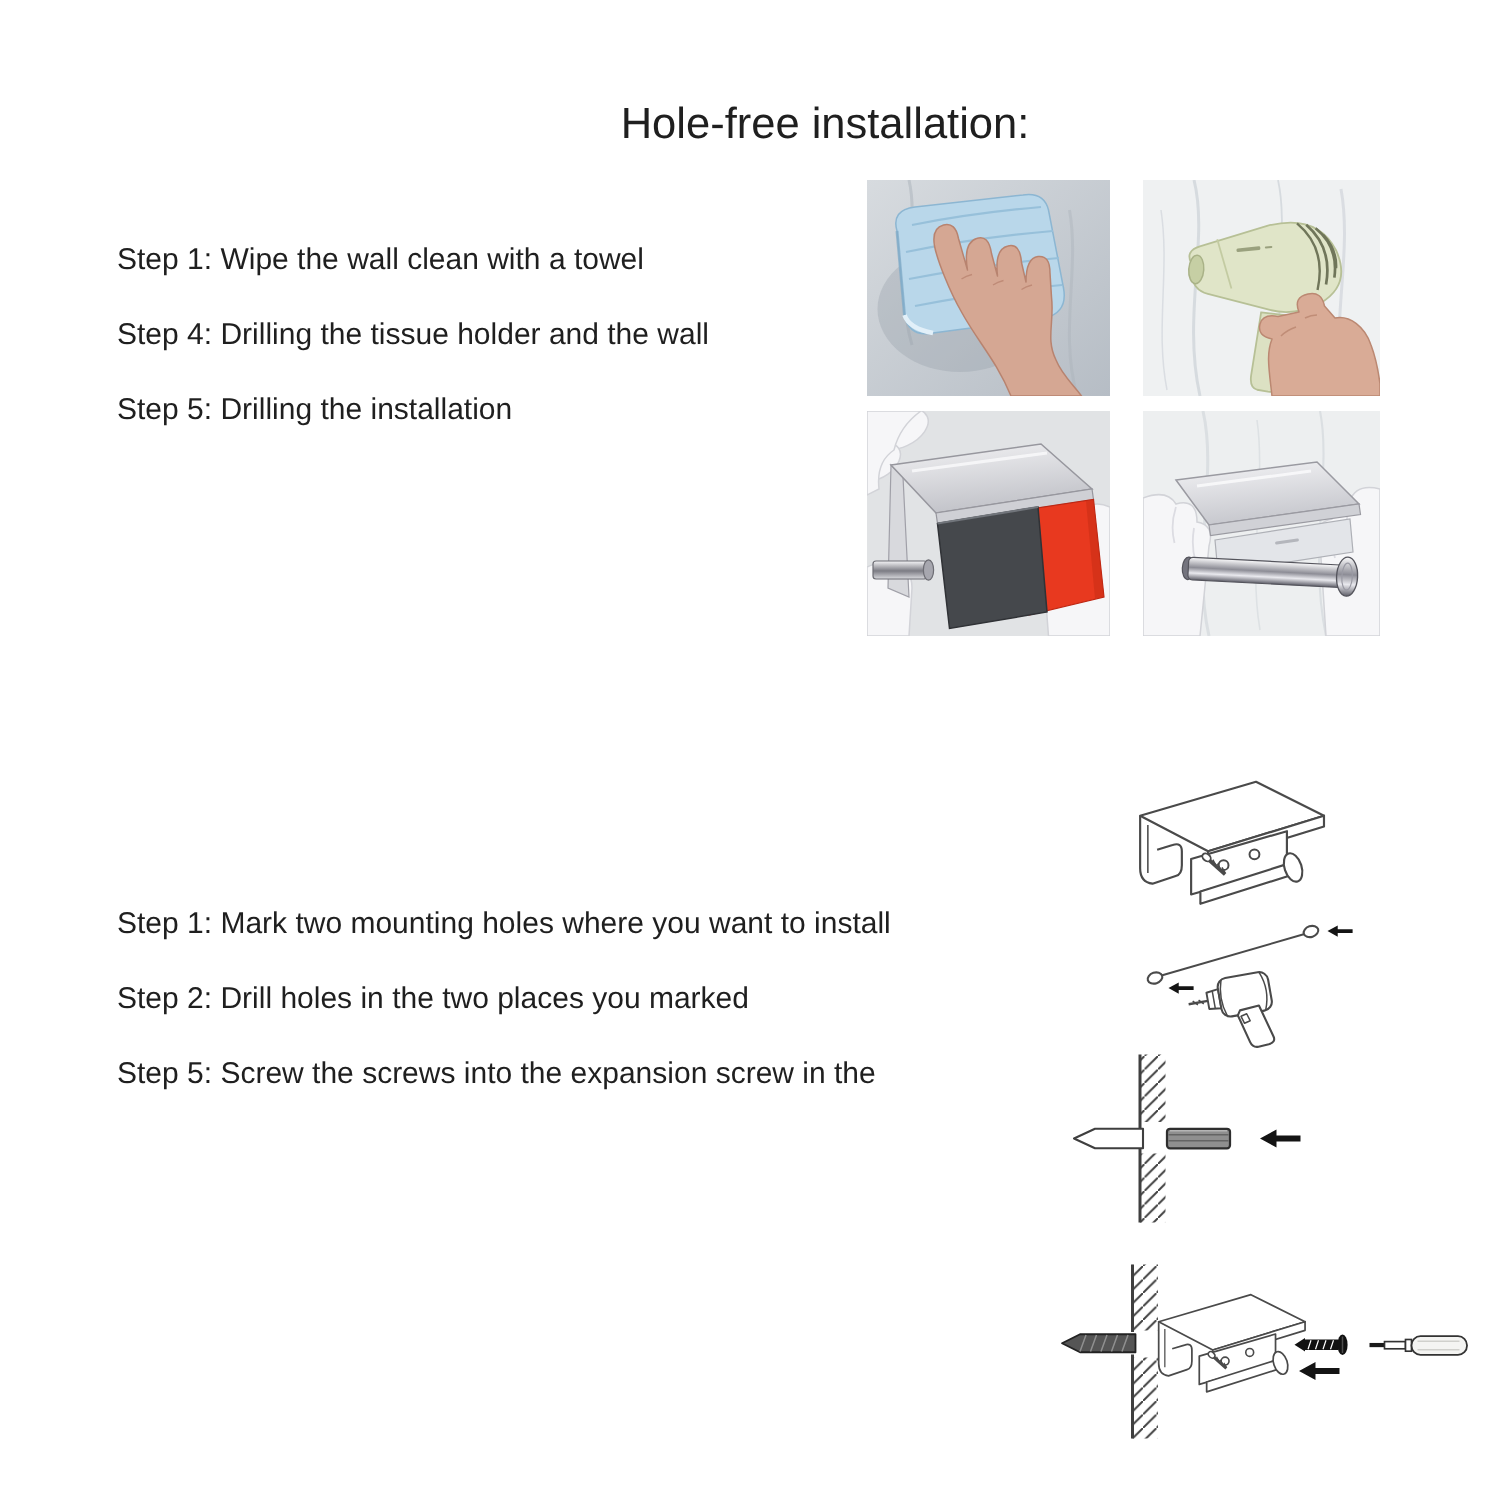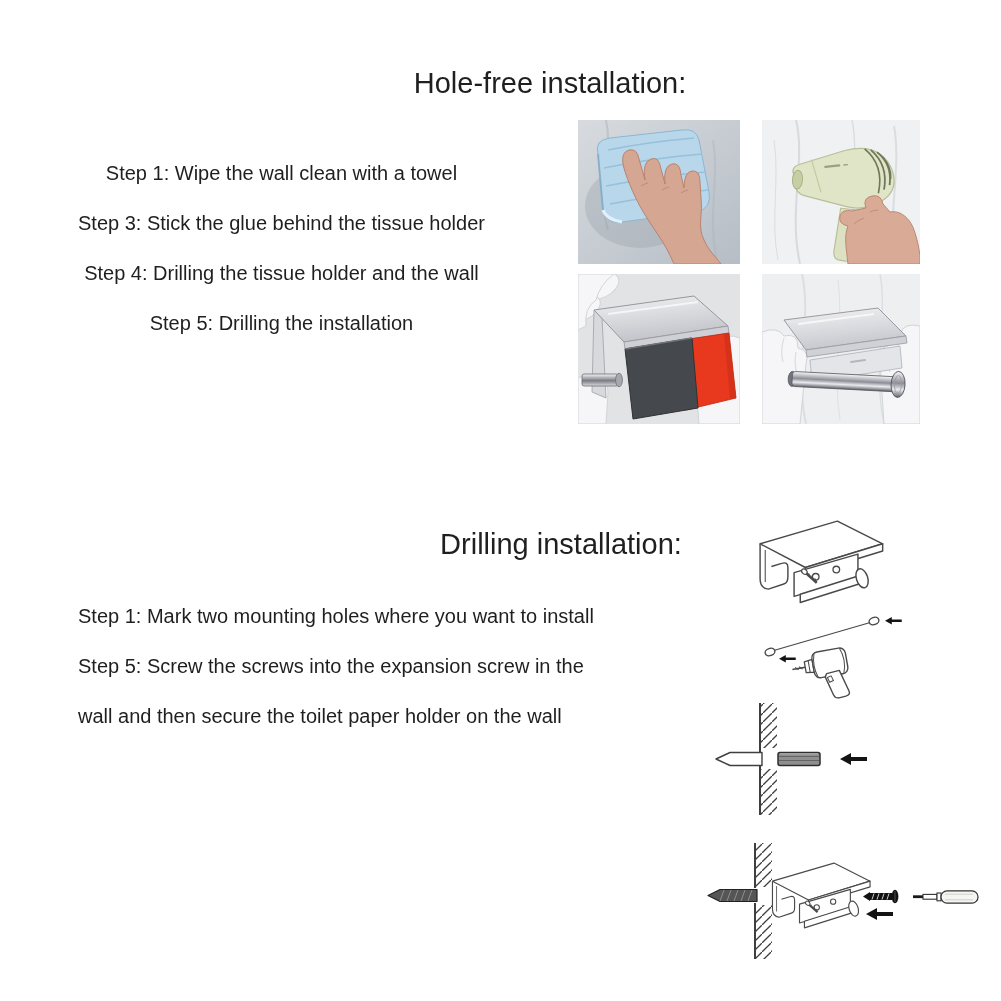--- a/index.html
+++ b/index.html
@@ -3,21 +3,21 @@
 <meta charset="utf-8">
 <style>
   html,body{margin:0;padding:0;background:#ffffff;}
   .page{position:relative;width:1001px;height:1001px;background:#ffffff;overflow:hidden;
         font-family:"Liberation Sans",sans-serif;color:#1f1f1f;}
   .title{position:absolute;transform:translateX(-50%);font-size:29px;font-weight:400;
          white-space:nowrap;line-height:34px;}
   #title1{left:550px;top:66px;}
   #title2{left:561px;top:527px;}
   .steps{position:absolute;left:78px;}
-  #steps1{top:148px;text-align:center;}
+  #steps1{top:148px;}
   #steps2{top:591px;}
   .step{height:50px;line-height:50px;font-size:20px;white-space:nowrap;}
   .photo{position:absolute;display:block;}
   #photo1{left:578px;top:120px;}
   #photo2{left:762px;top:120px;}
   #photo3{left:578px;top:274px;}
   #photo4{left:762px;top:274px;}
   .diagram{position:absolute;display:block;}
   #diagA{left:753px;top:513px;}
   #diagB{left:735px;top:612px;}
@@ -59,21 +59,20 @@
         <path d="M34,34 L47,33 L53,55 Q54,59 49,59.5 L42,60 Q38,60 37,56 L32,37 Z" stroke-width="1.4"></path>
         <path d="M34,38 L38,37 L39.5,42 L35.5,43 Z" stroke-width="1"></path>
       </g>
     </defs>
   </svg>
 
   <div class="title" id="title1">Hole-free installation:</div>
 
   <div class="steps" id="steps1">
     <div class="step">Step 1: Wipe the wall clean with a towel</div>
-    <div class="step">Step 3: Stick the glue behind the tissue holder</div>
     <div class="step">Step 4: Drilling the tissue holder and the wall</div>
     <div class="step">Step 5: Drilling the installation</div>
   </div>
 
   <svg class="photo" id="photo1" width="162" height="144" viewBox="0 0 162 144">
     <defs>
       <linearGradient id="p1bg" x1="0" y1="0" x2="1" y2="1">
         <stop offset="0" stop-color="#d7dbdf"></stop>
           <stop offset="1" stop-color="#b6bdc5"></stop>
       </linearGradient>
@@ -183,26 +182,25 @@
     <polygon points="48,86 138,72 140,94 50,108" fill="#e3e5e9" stroke="#aeb0b6" stroke-width="0.8"></polygon>
     <rect x="88" y="86" width="16" height="2" rx="1" fill="#b4b6bc" transform="rotate(-8 96 87)"></rect>
     <g transform="rotate(3 80 110)">
       <ellipse cx="30" cy="107.5" rx="4" ry="7.5" fill="#74747e" stroke="#54545c" stroke-width="0.8"></ellipse>
       <rect x="30" y="100" width="104" height="15" rx="3" fill="url(#chrome4)" stroke="#54545c" stroke-width="0.8"></rect>
       <ellipse cx="136" cy="107.5" rx="7" ry="13" fill="url(#chrome4)" stroke="#54545c" stroke-width="0.9"></ellipse>
       <ellipse cx="136" cy="107.5" rx="3.5" ry="9" fill="none" stroke="#9a9aa4" stroke-width="0.8"></ellipse>
     </g>
   </svg>
 
-  <div class="title" id="title2">Drilling installation:</div>
 
   <div class="steps" id="steps2">
     <div class="step">Step 1: Mark two mounting holes where you want to install</div>
+    <div class="step">Step 2: Drill holes in the two places you marked</div>
     <div class="step">Step 5: Screw the screws into the expansion screw in the</div>
-    <div class="step">wall and then secure the toilet paper holder on the wall</div>
   </div>
 
   <svg class="diagram" id="diagA" width="135" height="100" viewBox="0 0 135 100">
     <use href="#holder-art" transform="translate(4,3) scale(1.03)"></use>
   </svg>
 
   <svg class="diagram" id="diagB" width="175" height="95" viewBox="0 0 175 95">
     <line x1="37" y1="39" x2="137" y2="10" stroke="#4a4a4a" stroke-width="1.3"></line>
     <ellipse cx="35" cy="40" rx="5" ry="3.6" transform="rotate(-18 35 40)" fill="#ffffff" stroke="#4a4a4a" stroke-width="1.4"></ellipse>
     <ellipse cx="139" cy="9" rx="5" ry="3.6" transform="rotate(-18 139 9)" fill="#ffffff" stroke="#4a4a4a" stroke-width="1.4"></ellipse>

